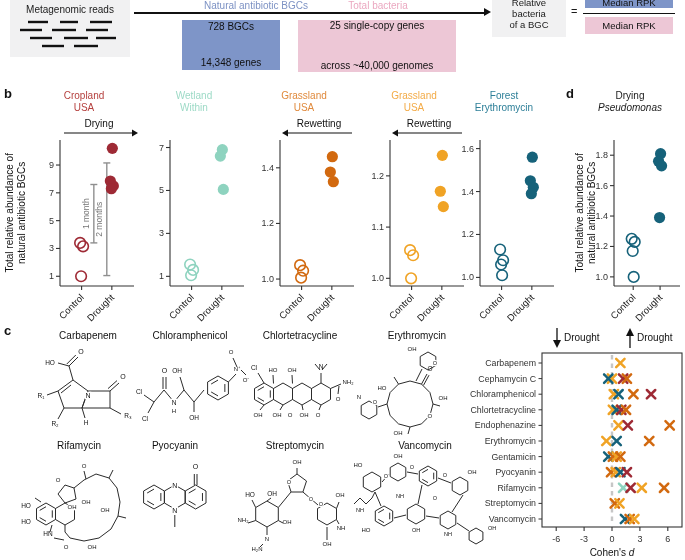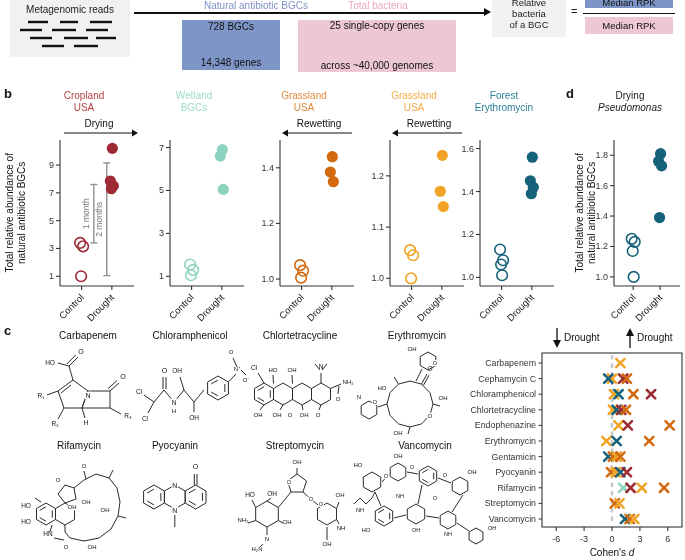--- a/index.html
+++ b/index.html
@@ -120,21 +120,21 @@
       <circle cx="85.34" cy="67.88571428571429" r="5.6" fill="#9e2a35"></circle>
       <circle cx="83.34" cy="70.66666666666667" r="5.6" fill="#9e2a35"></circle>
       <text x="71" y="9" text-anchor="middle" font-size="10" fill="#111">Drying</text>
       <line x1="36" y1="15" x2="104" y2="15" stroke="#111" stroke-width="1.2"></line>
       <polygon points="104,11.5 110,15 104,18.5" fill="#111"></polygon>
     </svg>
 </div>
 <div class="bplot" style="left:138px;">
   <div class="ptitle" style="color: rgb(157, 218, 198);">
     <div>Wetland</div>
-    <div>BGCs</div>
+    <div>Within</div>
   </div>
   <svg class="plotsvg" width="112" height="214">
       <line x1="32" y1="22" x2="32" y2="168" stroke="#333" stroke-width="1.1"></line>
       <line x1="32" y1="168" x2="106" y2="168" stroke="#333" stroke-width="1.1"></line>
       <line x1="28" y1="158.33823529411765" x2="32" y2="158.33823529411765" stroke="#333" stroke-width="1.1"></line>
       <text x="26" y="161.33823529411765" text-anchor="end" font-size="9" fill="#333">1</text>
       <line x1="28" y1="115.3970588235294" x2="32" y2="115.3970588235294" stroke="#333" stroke-width="1.1"></line>
       <text x="26" y="118.3970588235294" text-anchor="end" font-size="9" fill="#333">3</text>
       <line x1="28" y1="72.45588235294117" x2="32" y2="72.45588235294117" stroke="#333" stroke-width="1.1"></line>
       <text x="26" y="75.45588235294117" text-anchor="end" font-size="9" fill="#333">5</text>

